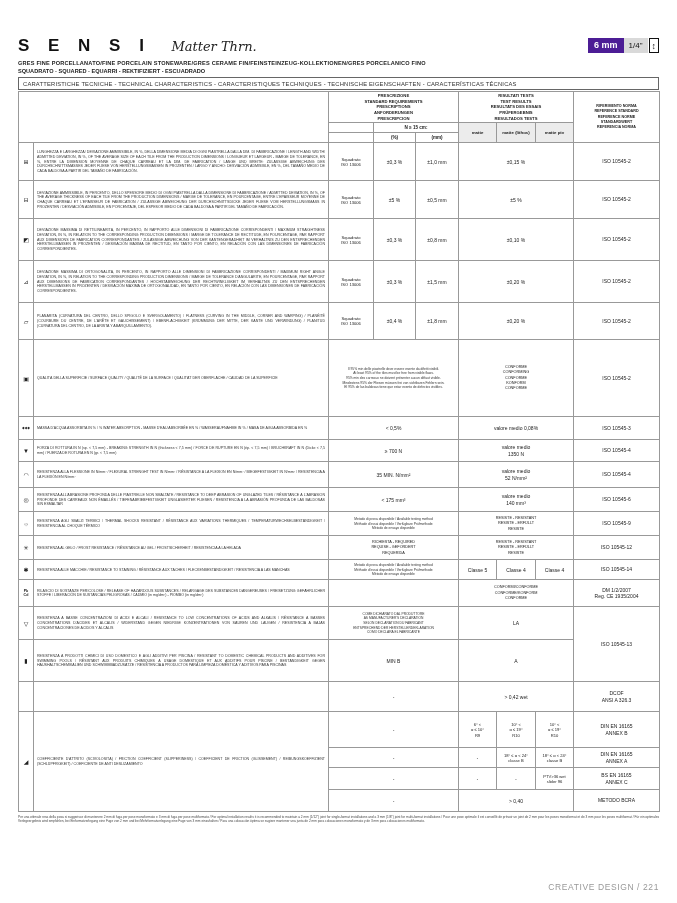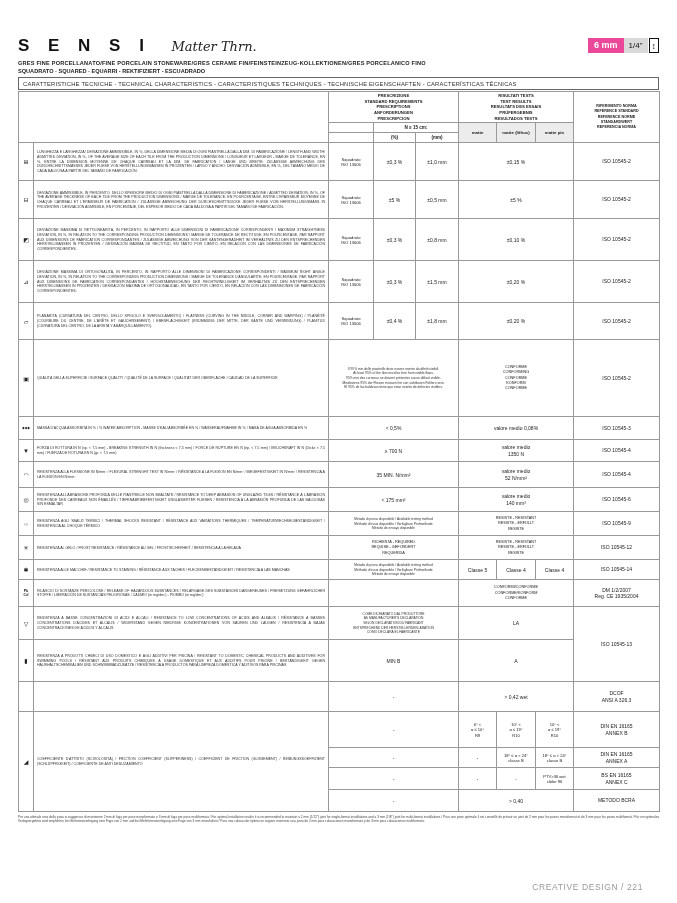--- a/index.html
+++ b/index.html
@@ -2,21 +2,21 @@
 <html><head>
 <meta charset="utf-8">
 <style>
   html,body{margin:0;padding:0;}
   body{width:677px;height:903px;background:#fff;position:relative;overflow:hidden;
        font-family:"Liberation Sans",sans-serif;color:#222;}
   .topbar{position:absolute;left:18px;top:36px;right:18px;height:24px;}
   .brand{font-size:17px;font-weight:bold;letter-spacing:7px;color:#111;}
   .brand-script{font-family:"DejaVu Serif",serif;font-style:italic;font-size:13px;margin-left:16px;color:#222;}
   .badge{position:absolute;right:0;top:2px;display:flex;align-items:stretch;height:15px;}
-  .badge-mm{background:#ec4899;color:#fff;font-weight:bold;font-size:9px;padding:2px 6px;line-height:11px;}
+  .badge-mm{background:#4c1d95;color:#fff;font-weight:bold;font-size:9px;padding:2px 6px;line-height:11px;}
   .badge-inch{background:#d9d9d9;color:#111;font-size:8px;padding:3px 5px;line-height:9px;}
   .badge-arrow{border:1px solid #111;font-size:9px;padding:1px 2px;line-height:12px;margin-left:1px;}
   .sub1{position:absolute;left:18px;top:60px;font-size:5.6px;font-weight:bold;letter-spacing:.2px;}
   .sub2{position:absolute;left:18px;top:68px;font-size:5.6px;font-weight:bold;}
   .titlebar{position:absolute;left:18px;top:77px;width:631px;border:0.5px solid #666;font-size:5.8px;
             padding:2.5px 4px;color:#333;letter-spacing:.2px;}
   table{position:absolute;left:18px;top:91px;width:641px;border-collapse:collapse;table-layout:fixed;
         border:1px solid #444;}
   td{border:0.5px solid #999;vertical-align:middle;padding:1px 2px;overflow:hidden;}
   .pre{white-space:pre-line;}
@@ -27,21 +27,21 @@
   .href{font-size:3.7px;font-weight:bold;text-align:center;line-height:1.4;}
   .hsub{font-size:4.6px;font-weight:bold;text-align:center;}
   .hmatte{font-size:4.4px;font-weight:bold;text-align:center;background:#ececec;}
   .val{font-size:5px;text-align:center;line-height:1.3;}
   .vsm{font-size:4.1px;text-align:center;line-height:1.3;}
   .conf{font-size:3.8px;text-align:center;line-height:1.4;}
   .psm{font-size:3.3px;text-align:center;line-height:1.4;color:#333;}
   .ref{font-size:5px;text-align:center;line-height:1.35;}
   .footnote{position:absolute;left:18px;top:815px;width:641px;font-size:3.2px;line-height:1.4;
             text-align:justify;color:#444;}
-  .credit{position:absolute;right:34px;top:882px;font-size:8.5px;color:#999;letter-spacing:.6px;}
+  .credit{position:absolute;right:18px;top:882px;font-size:8.5px;color:#999;letter-spacing:.6px;}
 </style>
 </head>
 <body>
 
 <div class="topbar">
   <span class="brand">S E N S I</span>
   <span class="brand-script">Matter Thrn.</span>
   <div class="badge">
     <span class="badge-mm">6 mm</span>
     <span class="badge-inch">1/4"</span>

